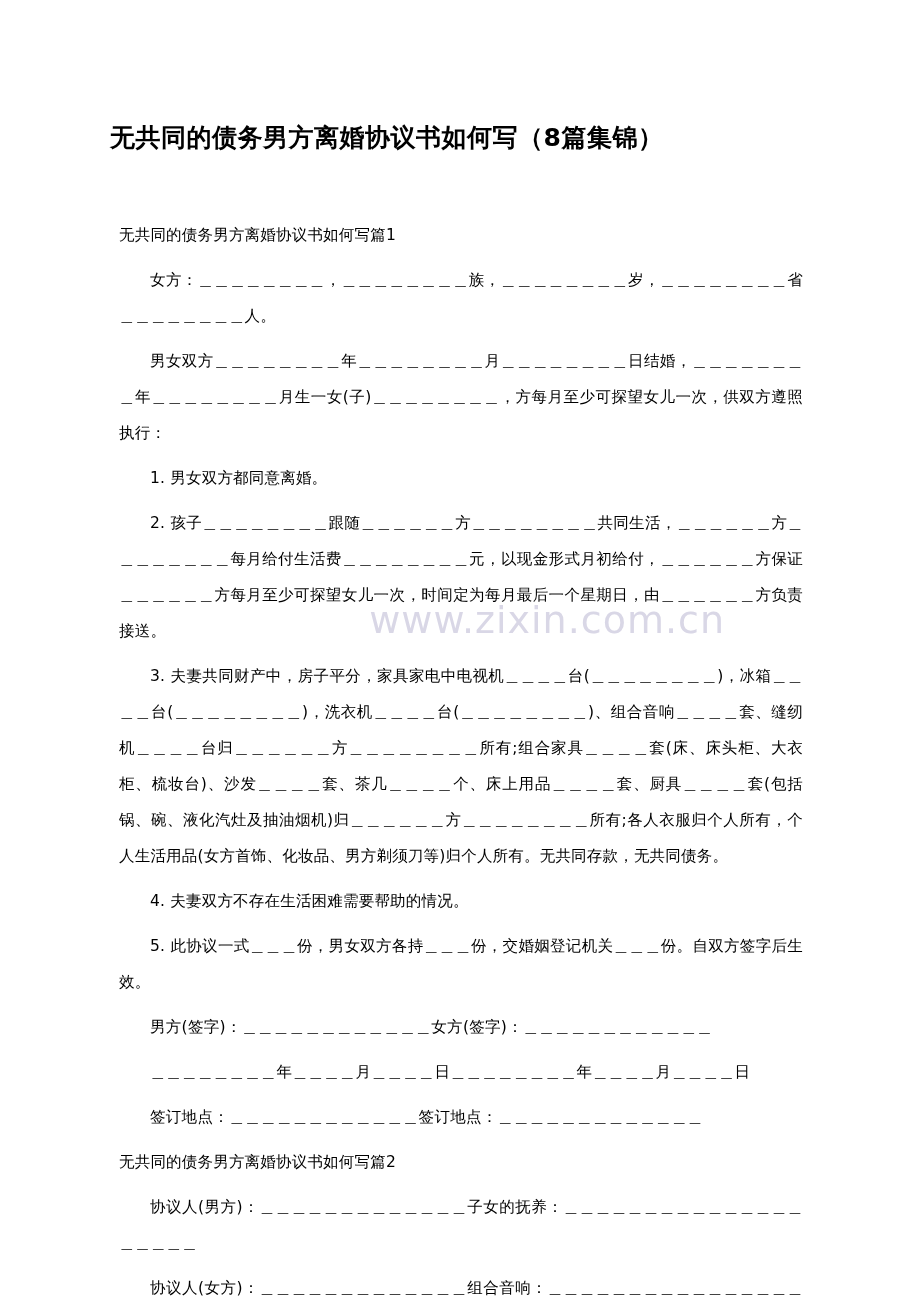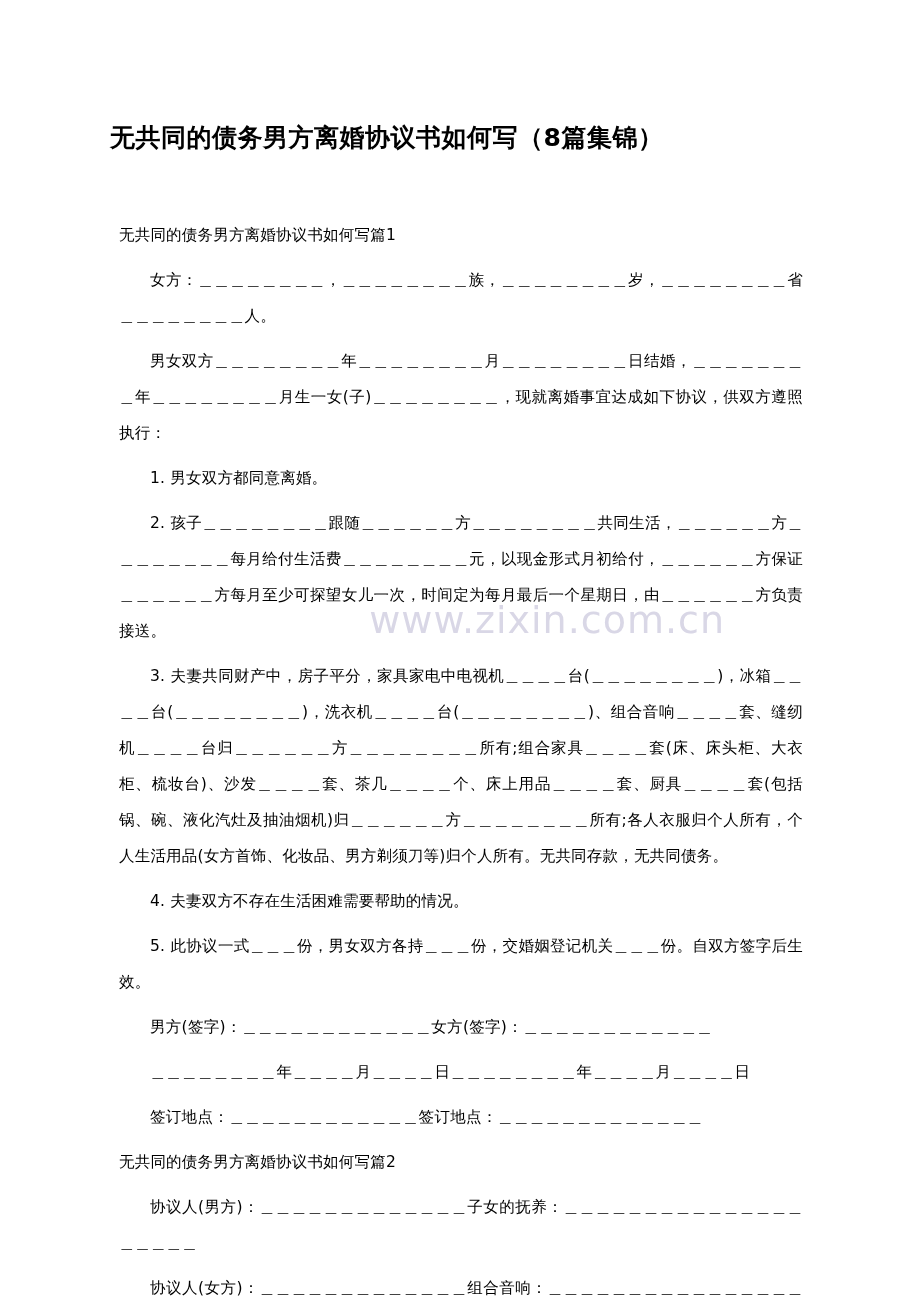--- a/index.html
+++ b/index.html
@@ -89,21 +89,21 @@
 
     <div class="doc-title">无共同的债务男方离婚协议书如何写（8篇集锦）</div>
 
     <div class="body-block">
 
       <p class="p p-head">无共同的债务男方离婚协议书如何写篇1</p>
 
 
       <p class="p p-indent">女方：＿＿＿＿＿＿＿＿，＿＿＿＿＿＿＿＿族，＿＿＿＿＿＿＿＿岁，＿＿＿＿＿＿＿＿省＿＿＿＿＿＿＿＿人。</p>
 
-      <p class="p p-indent">男女双方＿＿＿＿＿＿＿＿年＿＿＿＿＿＿＿＿月＿＿＿＿＿＿＿＿日结婚，＿＿＿＿＿＿＿＿年＿＿＿＿＿＿＿＿月生一女(子)＿＿＿＿＿＿＿＿，现就离婚事宜达成如下协议，供双方遵照执行：</p>
+      <p class="p p-indent">男女双方＿＿＿＿＿＿＿＿年＿＿＿＿＿＿＿＿月＿＿＿＿＿＿＿＿日结婚，＿＿＿＿＿＿＿＿年＿＿＿＿＿＿＿＿月生一女(子)＿＿＿＿＿＿＿＿，方每月至少可探望女儿一次，供双方遵照执行：</p>
 
       <p class="p p-indent">1. 男女双方都同意离婚。</p>
 
       <p class="p p-indent">2. 孩子＿＿＿＿＿＿＿＿跟随＿＿＿＿＿＿方＿＿＿＿＿＿＿＿共同生活，＿＿＿＿＿＿方＿＿＿＿＿＿＿＿每月给付生活费＿＿＿＿＿＿＿＿元，以现金形式月初给付，＿＿＿＿＿＿方保证＿＿＿＿＿＿方每月至少可探望女儿一次，时间定为每月最后一个星期日，由＿＿＿＿＿＿方负责接送。</p>
 
       <p class="p p-indent">3. 夫妻共同财产中，房子平分，家具家电中电视机＿＿＿＿台(＿＿＿＿＿＿＿＿)，冰箱＿＿＿＿台(＿＿＿＿＿＿＿＿)，洗衣机＿＿＿＿台(＿＿＿＿＿＿＿＿)、组合音响＿＿＿＿套、缝纫机＿＿＿＿台归＿＿＿＿＿＿方＿＿＿＿＿＿＿＿所有;组合家具＿＿＿＿套(床、床头柜、大衣柜、梳妆台)、沙发＿＿＿＿套、茶几＿＿＿＿个、床上用品＿＿＿＿套、厨具＿＿＿＿套(包括锅、碗、液化汽灶及抽油烟机)归＿＿＿＿＿＿方＿＿＿＿＿＿＿＿所有;各人衣服归个人所有，个人生活用品(女方首饰、化妆品、男方剃须刀等)归个人所有。无共同存款，无共同债务。</p>
 
       <p class="p p-indent">4. 夫妻双方不存在生活困难需要帮助的情况。</p>
 
       <p class="p p-indent">5. 此协议一式＿＿＿份，男女双方各持＿＿＿份，交婚姻登记机关＿＿＿份。自双方签字后生效。</p>

